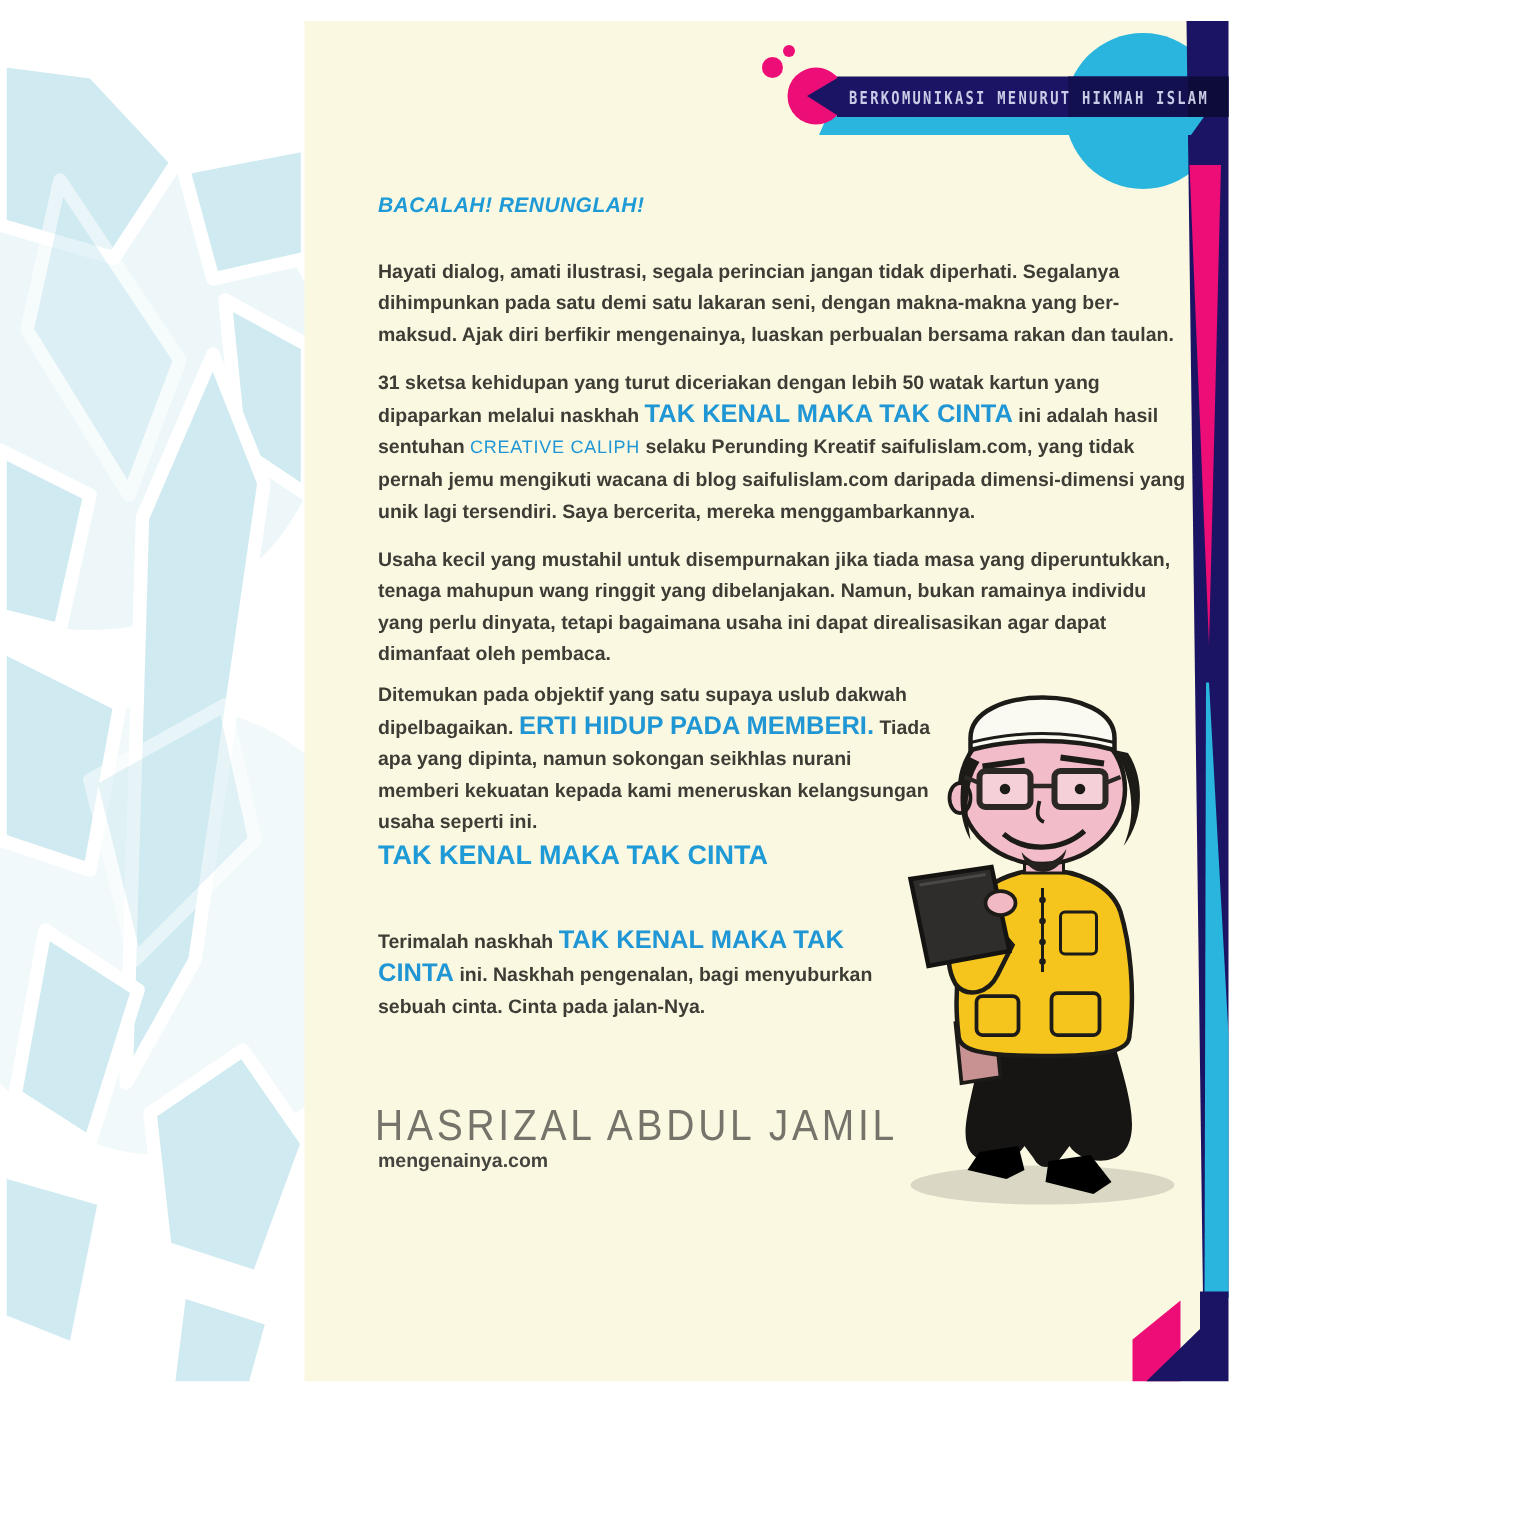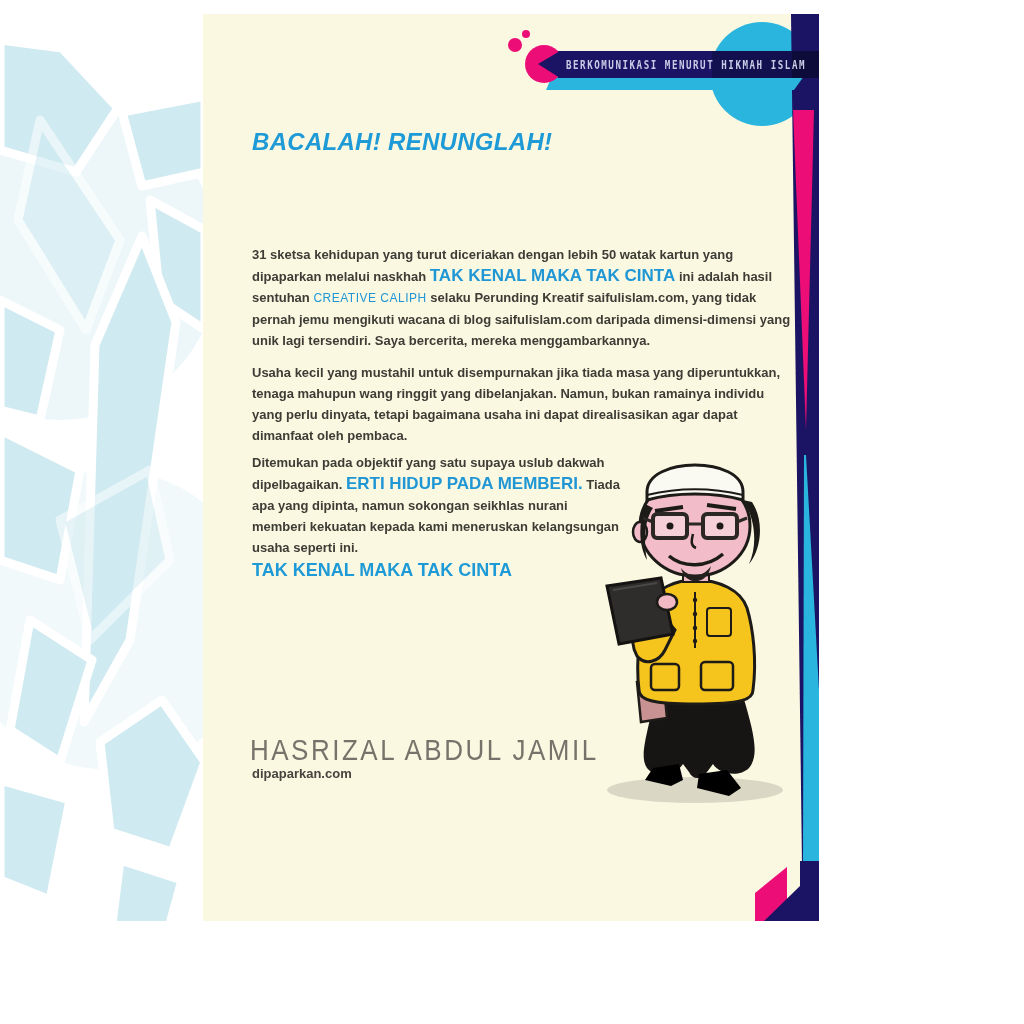--- a/index.html
+++ b/index.html
@@ -5,21 +5,21 @@
   html,body{margin:0;padding:0;background:#fff;}
   .canvas{position:relative;width:1024px;height:921px;overflow:hidden;background:#ffffff;
           font-family:"Liberation Sans",sans-serif;}
   .abs{position:absolute;}
   .page{left:203px;top:14px;width:616px;height:936px;background:#fbf8e2;}
   .deco{left:0;top:0;pointer-events:none;}
   .stripes{left:0;top:976px;width:1024px;height:48px;
            background:repeating-linear-gradient(90deg,#d9f1f6 0 31px,#ffffff 31px 75px);
            background-position:10px 0;}
   .para{position:absolute;font-weight:700;font-size:13px;line-height:21px;color:#3d3c35;}
-  .title{position:absolute;left:252px;top:128px;font-size:24px;font-style:italic;font-weight:700;
+  .title{position:absolute;left:252px;top:128px;font-size:14px;font-style:italic;font-weight:700;
          color:#1e9ad6;letter-spacing:.3px;}
   .accent-lg{color:#2097d4;font-size:17px;font-weight:700;}
   .accent-xl{color:#2097d4;font-size:12px;font-weight:400;letter-spacing:.5px;}
   .h2{position:absolute;left:252px;top:560px;font-size:18px;font-weight:700;color:#1e9ad6;}
   .sig-name{position:absolute;left:250px;top:733px;font-size:26px;font-weight:400;color:#76746a;
             letter-spacing:2.5px;transform:scaleY(1.12);transform-origin:top left;
             font-family:"Liberation Sans",sans-serif;}
   .sig-site{position:absolute;left:252px;top:766px;font-size:13px;font-weight:700;color:#45443e;}
   .hdr-text{font-family:"DejaVu Sans Mono",monospace;font-weight:700;}
 </style>
@@ -74,36 +74,40 @@
     <rect x="203" y="936" width="616" height="13" fill="#ec0e76"></rect>
 
     <polygon points="755,893 787,867 787,950 755,950" fill="#ec0e76"></polygon>
     <polygon points="800,861 819,861 819,950 761,950 761,924 800,886" fill="#1b1464"></polygon>
     <text x="785" y="940" font-family="DejaVu Sans" font-size="21" fill="#ffffff">9</text>
     <rect x="772" y="943" width="36" height="3" fill="#4a4f9e" opacity="0.7"></rect>
   </svg>
 
   <div class="title">BACALAH! RENUNGLAH!</div>
 
+  <div class="para" style="left:252px;top:170px;width:540px;">Hayati dialog, amati ilustrasi, segala perincian jangan tidak diperhati. Segalanya dihimpunkan pada satu demi satu lakaran seni, dengan makna-makna yang ber-maksud. Ajak diri berfikir mengenainya, luaskan perbualan bersama rakan dan taulan.</div>
 
   <div class="para" style="left:252px;top:244px;width:545px;">
     <span>31 sketsa kehidupan yang turut diceriakan dengan lebih 50 watak kartun yang dipaparkan melalui naskhah </span><span class="accent-lg">TAK KENAL MAKA TAK CINTA</span><span> ini adalah hasil sentuhan </span><span class="accent-xl">CREATIVE CALIPH</span><span> selaku Perunding Kreatif saifulislam.com, yang tidak pernah jemu mengikuti wacana di blog saifulislam.com daripada dimensi-dimensi yang unik lagi tersendiri. Saya bercerita, mereka menggambarkannya.</span>
   </div>
 
   <div class="para" style="left:252px;top:452px;width:372px;">
     <span>Ditemukan pada objektif yang satu supaya uslub dakwah dipelbagaikan. </span><span class="accent-lg">ERTI HIDUP PADA MEMBERI.</span><span> Tiada apa yang dipinta, namun sokongan seikhlas nurani memberi kekuatan kepada kami meneruskan kelangsungan usaha seperti ini.</span>
   </div>
 
   <div class="para" style="left:252px;top:362px;width:545px;">Usaha kecil yang mustahil untuk disempurnakan jika tiada masa yang diperuntukkan, tenaga mahupun wang ringgit yang dibelanjakan. Namun, bukan ramainya individu yang perlu dinyata, tetapi bagaimana usaha ini dapat direalisasikan agar dapat dimanfaat oleh pembaca.</div>
 
   <div class="h2">TAK KENAL MAKA TAK CINTA</div>
 
+  <div class="para" style="left:252px;top:616px;width:350px;">
+    <span>Terimalah naskhah </span><span class="accent-lg">TAK KENAL MAKA TAK CINTA</span><span> ini. Naskhah pengenalan, bagi menyuburkan sebuah cinta. Cinta pada jalan-Nya.</span>
+  </div>
 
   <div class="sig-name">HASRIZAL ABDUL JAMIL</div>
-  <div class="sig-site">dipaparkan.com</div>
+  <div class="sig-site">mengenainya.com</div>
 
   <svg class="abs" role="img" width="200" height="372" viewBox="0 0 200 372" style="left:595px;top:438px;" aria-label="Cartoon man wearing a white kufi cap and glasses, in a yellow baju with black trousers, smiling while holding a dark tablet with a shoulder bag">
     <ellipse cx="100" cy="352" rx="88" ry="13" fill="#000" opacity="0.13"></ellipse>
 
     <path d="M60,258 L148,258 C160,298 164,318 154,330 C144,340 124,336 118,326 L112,334 C106,342 98,342 94,334 L88,326 C80,338 62,342 52,330 C44,318 52,298 60,258 Z" fill="#171513"></path>
 
     <polygon points="58,330 84,326 88,342 76,348 50,342" fill="#000"></polygon>
     <polygon points="104,336 132,332 146,350 134,358 102,350" fill="#000"></polygon>
 
     <path d="M66,158 L52,252" stroke="#cf9f9f" stroke-width="9" fill="none"></path>

